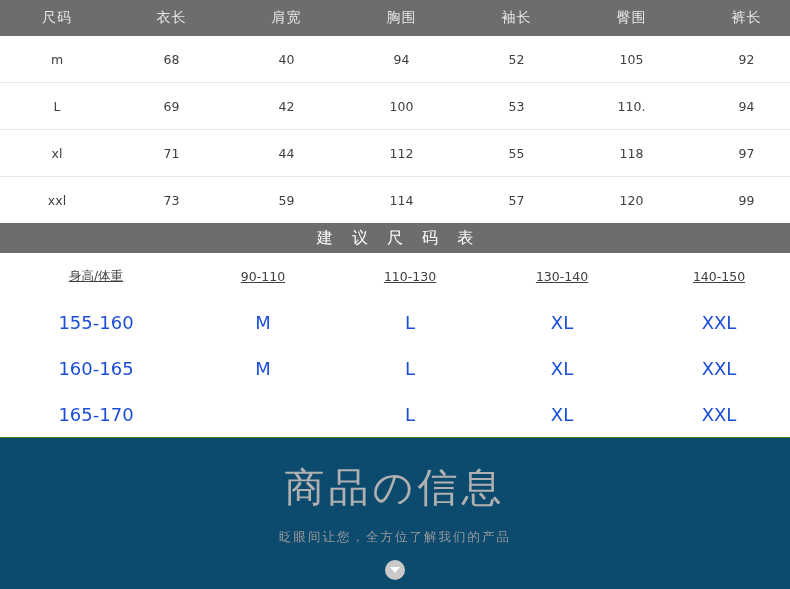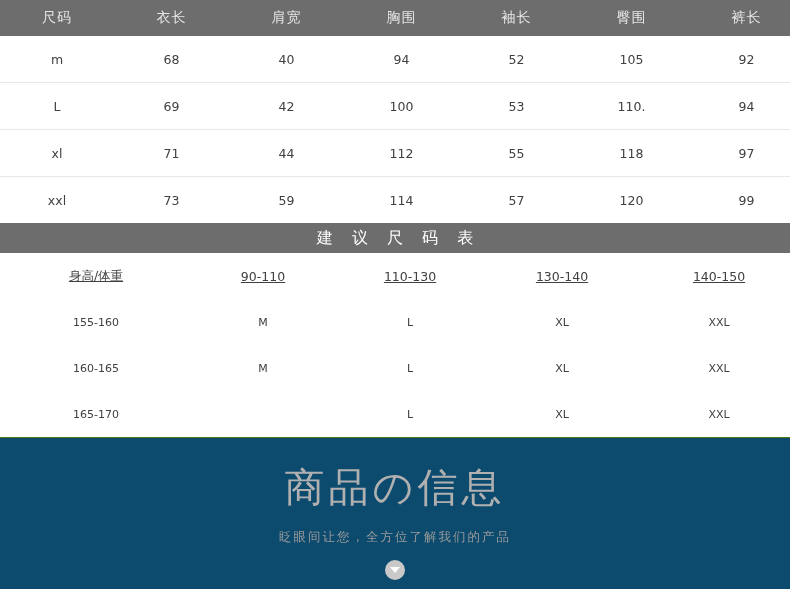--- a/index.html
+++ b/index.html
@@ -74,22 +74,22 @@
 
   
   .rec-table {
     width: 790px;
     border-collapse: collapse;
     table-layout: fixed;
   }
   .rec-table td {
     height: 44px;
     text-align: center;
-    font-size: 11px;
-    color: #404040;
+    font-size: 18px;
+    color: #1d4ed8;
   }
   .rec-table .head-row td {
     font-size: 12.5px;
     color: #404040;
     text-decoration: underline;
   }
 
   
   .bottom {
     position: absolute;

